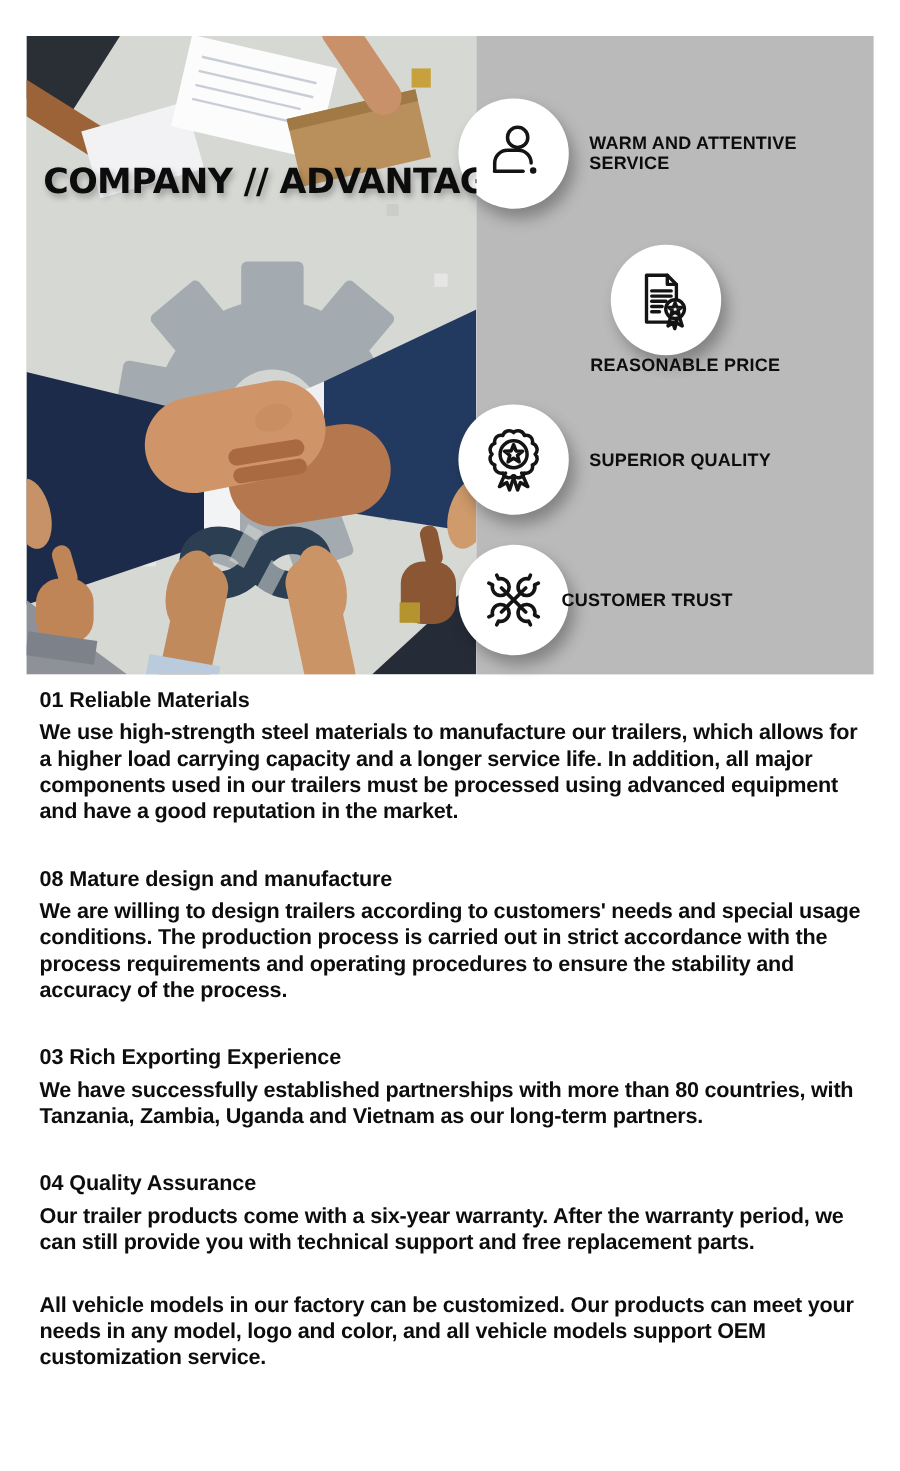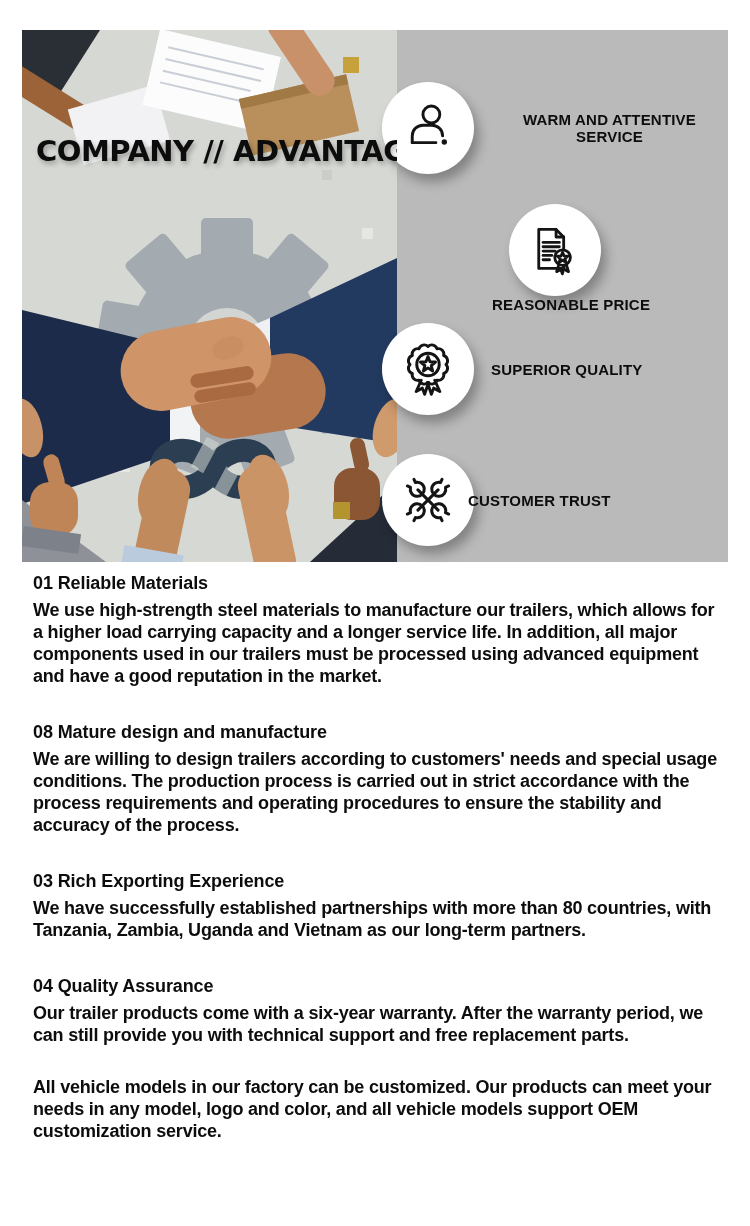--- a/index.html
+++ b/index.html
@@ -10,25 +10,25 @@
   
   .hero { position:absolute; left:22px; top:30px; width:706px; height:532px; display:flex; }
   .hero-photo { position:relative; width:375px; height:532px; background:#d6d8d4; overflow:hidden; flex:none; }
   .hero-photo svg { position:absolute; left:0; top:0; }
   .hero-title {
     position:absolute; left:14px; top:104px; z-index:5;
     font-family:"DejaVu Sans", sans-serif; font-weight:bold; font-size:29px;
     letter-spacing:-0.5px; color:#0c0c0c; white-space:nowrap;
     text-shadow: 2px 3px 5px rgba(0,0,0,0.28);
   }
-  .hero-panel { position:relative; width:331px; height:532px; background:#b9bab9; flex:none;text-align:center; }
+  .hero-panel { position:relative; width:331px; height:532px; background:#b9bab9; flex:none; }
   .adv-item { position:absolute; left:0; width:100%; height:96px; display:flex; align-items:center; }
   .adv-item.i0 { top:50px; }
   .adv-item.i1 { top:174px;flex-direction:column; }
-  .adv-item.i2 { top:291px; }
+  .adv-item.i2 { top:305px; }
   .adv-item.i3 { top:422px; }
   .adv-circle {
     width:92px; height:92px; border-radius:50%; background:#ffffff; flex:none;
     margin-left:-15px; display:flex; align-items:center; justify-content:center;
     box-shadow: 5px 8px 12px rgba(0,0,0,0.30);
   }
   .adv-circle svg { display:block; }
   .adv-label { margin-left:17px; font-weight:bold; font-size:15px; letter-spacing:0.2px; color:#0d0d0d; }
   .adv-item.tight .adv-label { margin-left:-6px; }
   

